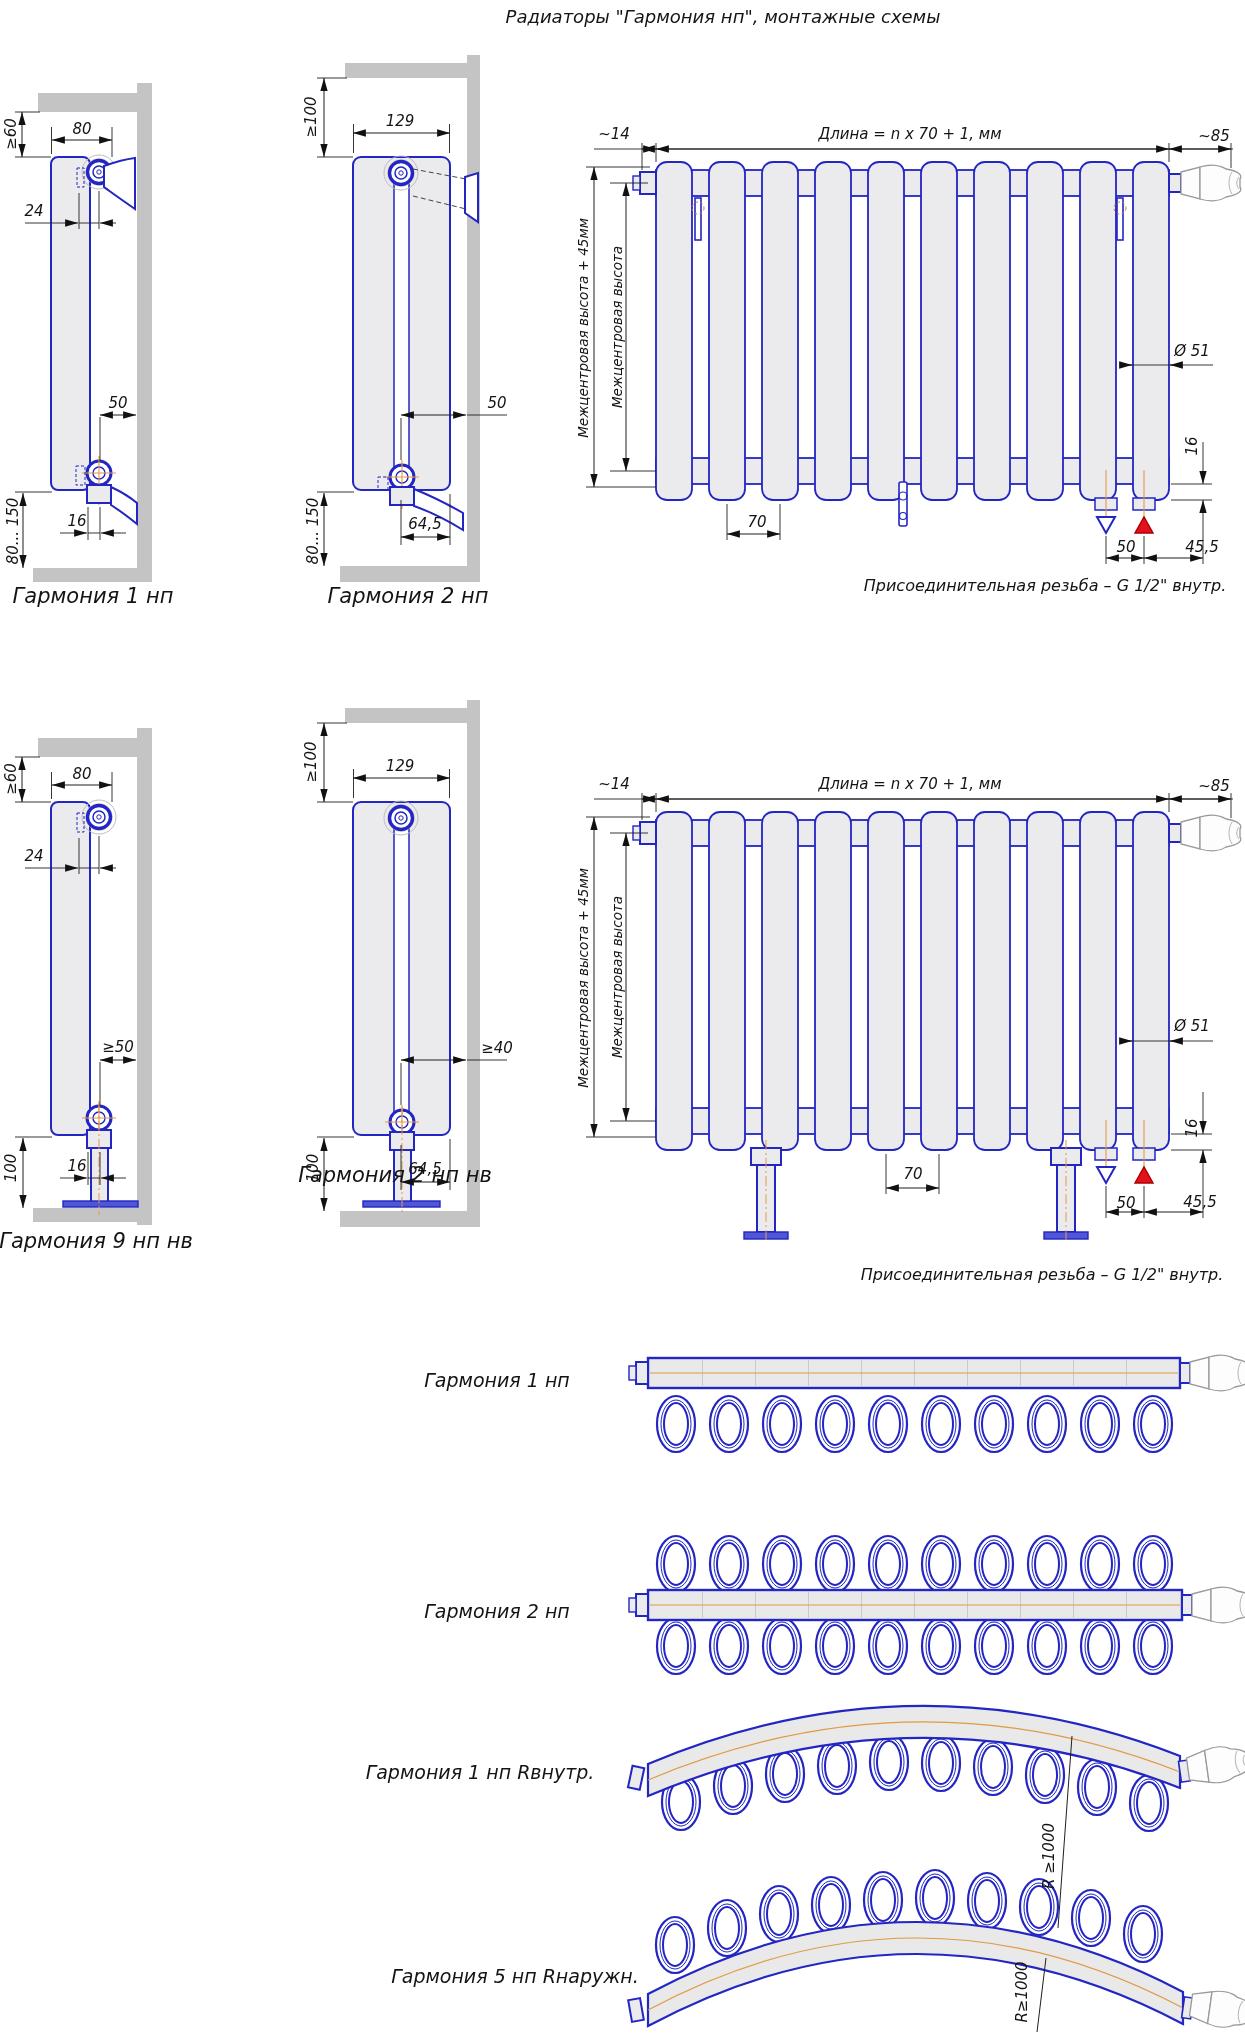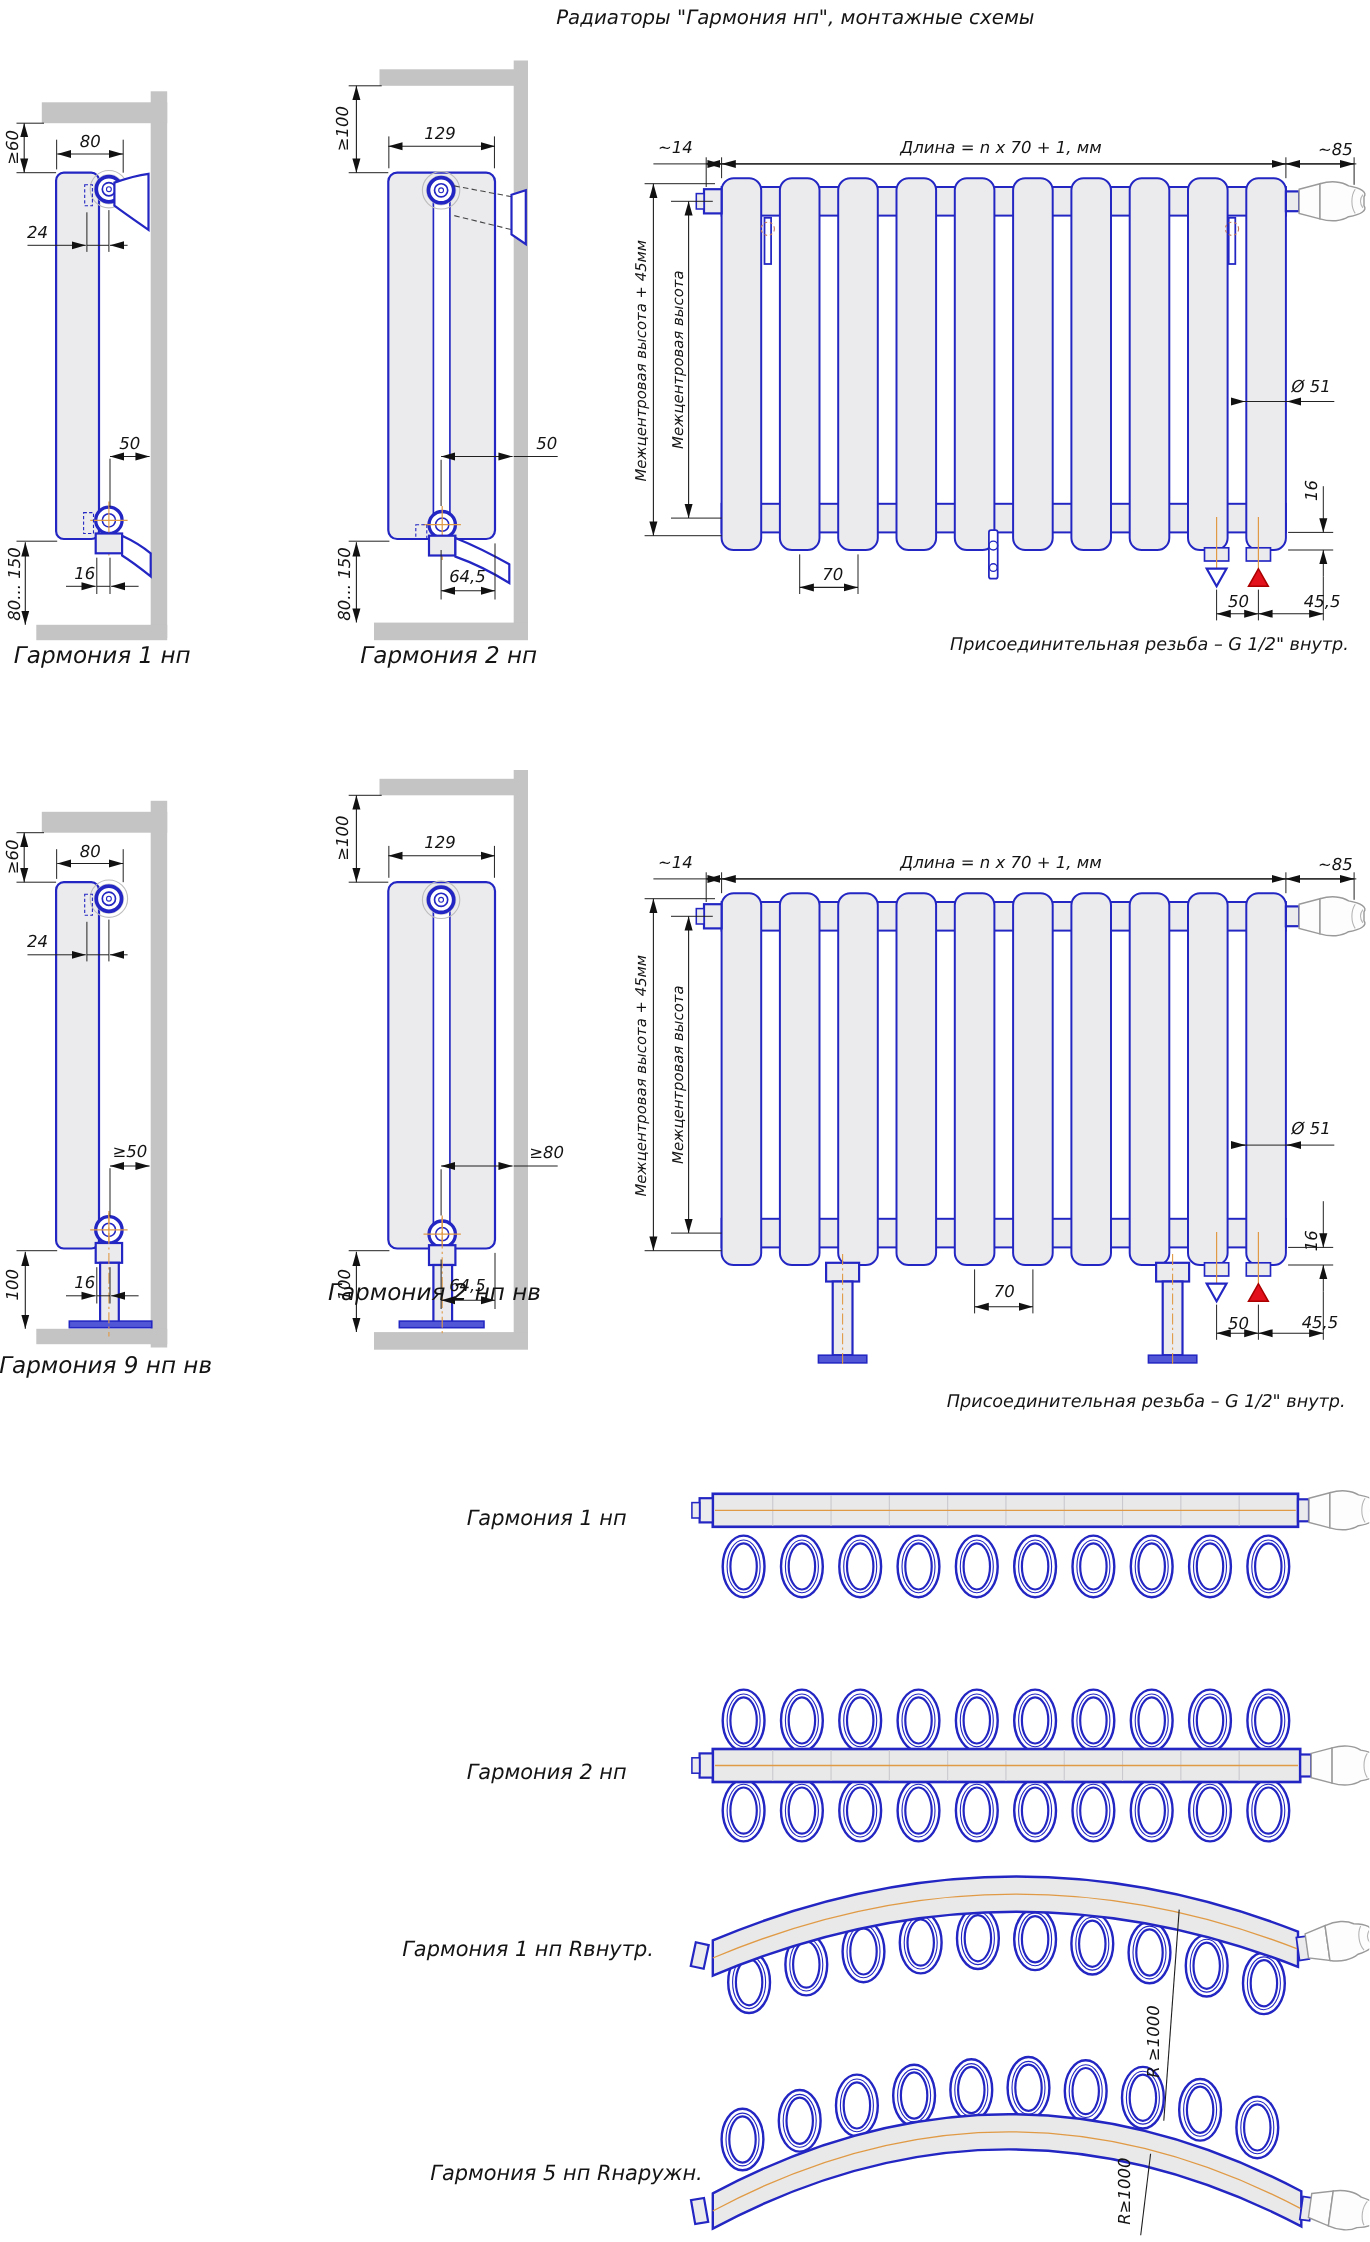--- a/index.html
+++ b/index.html
@@ -570,21 +570,21 @@
   <div class="lbl rot" style="left:11px;top:779px">≥60</div>
   <div class="lbl" style="left:82px;top:774px">80</div>
   <div class="lbl" style="left:34px;top:856px">24</div>
   <div class="lbl" style="left:118px;top:1047px">≥50</div>
   <div class="lbl rot" style="left:11px;top:1168px">100</div>
   <div class="lbl" style="left:77px;top:1166px">16</div>
   <div class="lbl cap" style="left:96px;top:1241px">Гармония 9 нп нв</div>
 
   <div class="lbl rot" style="left:311px;top:762px">≥100</div>
   <div class="lbl" style="left:400px;top:766px">129</div>
-  <div class="lbl" style="left:497px;top:1048px">≥80</div>
+  <div class="lbl" style="left:497px;top:1048px">≥40</div>
   <div class="lbl" style="left:425px;top:1169px">64,5</div>
   <div class="lbl rot" style="left:313px;top:1168px">100</div>
   <div class="lbl cap" style="left:395px;top:1175px">Гармония 2 нп нв</div>
 
   <div class="lbl" style="left:614px;top:784px">~14</div>
   <div class="lbl" style="left:910px;top:784px">Длина = n x 70 + 1, мм</div>
   <div class="lbl" style="left:1214px;top:786px">~85</div>
   <div class="lbl rot sm" style="left:583px;top:978px">Межцентровая высота + 45мм</div>
   <div class="lbl rot sm" style="left:617px;top:977px">Межцентровая высота</div>
   <div class="lbl" style="left:1192px;top:1026px">Ø 51</div>

